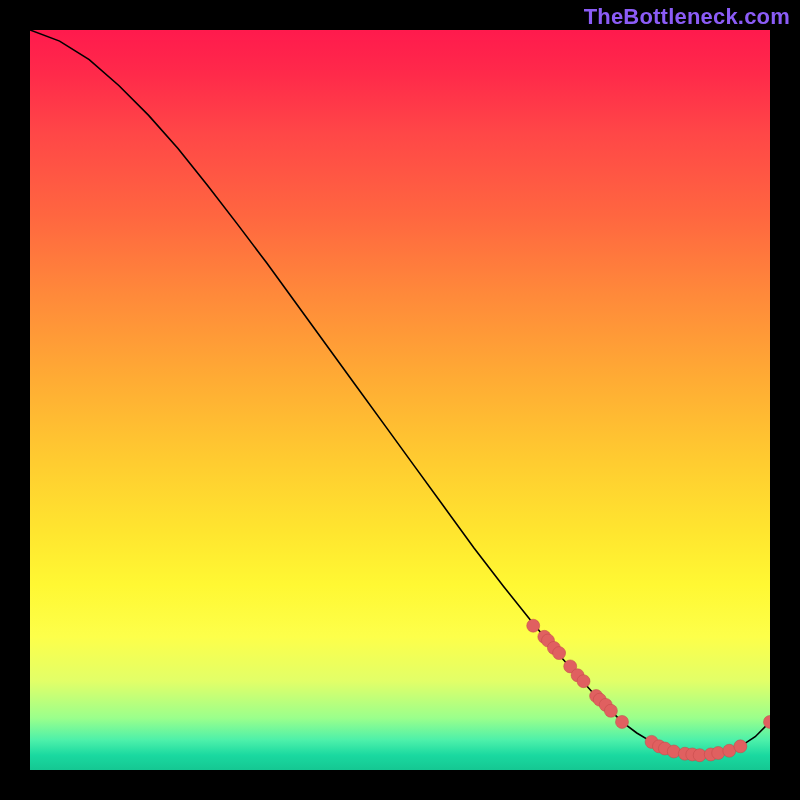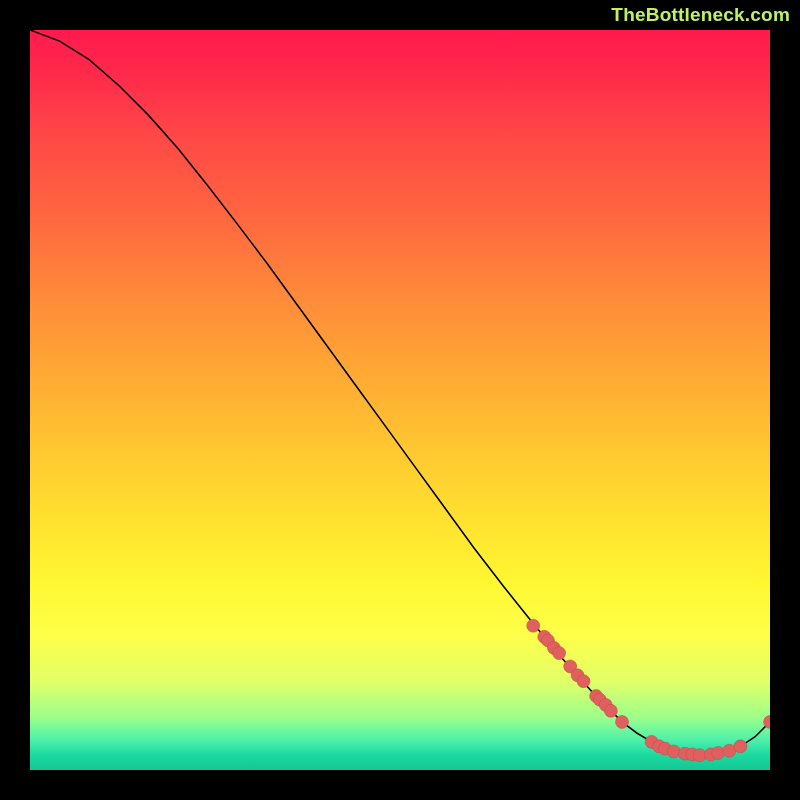--- a/index.html
+++ b/index.html
@@ -8,23 +8,23 @@
     position: relative;
     width: 800px;
     height: 800px;
     background: #000;
   }
   .watermark {
     position: absolute;
     top: 4px;
     right: 10px;
     font-family: Arial, Helvetica, sans-serif;
-    font-size: 19px;
+    font-size: 22px;
     font-weight: 600;
-    color: #bef264;
+    color: #8b5cf6;
     letter-spacing: 0.2px;
     z-index: 20;
   }
   .plot-area {
     position: absolute;
     left: 30px;
     top: 30px;
     width: 740px;
     height: 740px;
     overflow: hidden;

